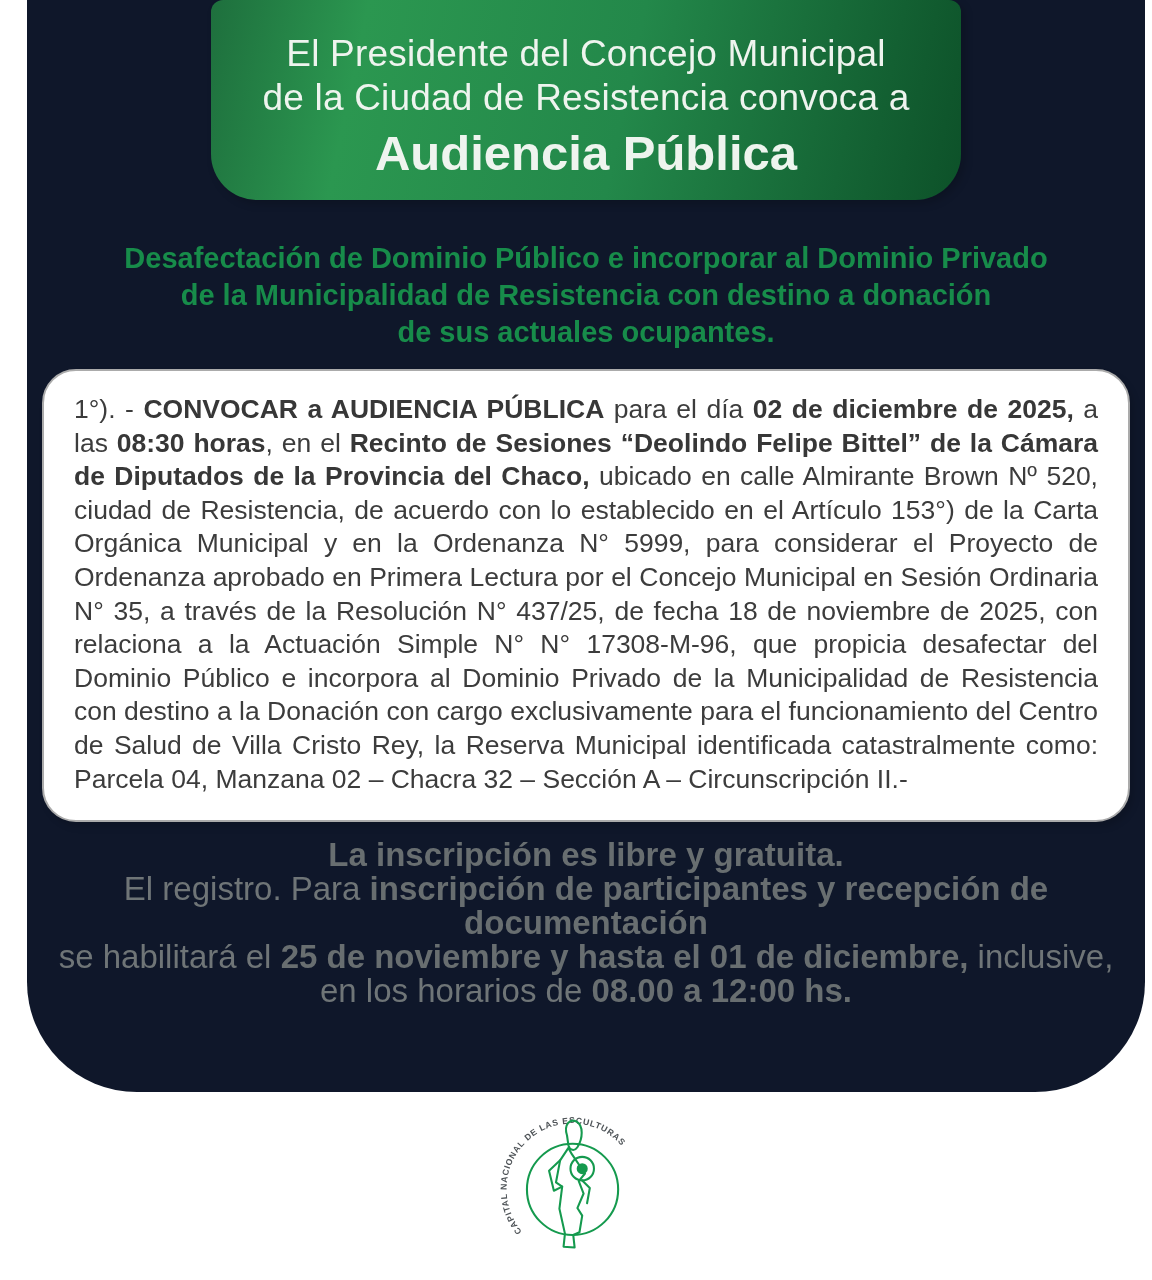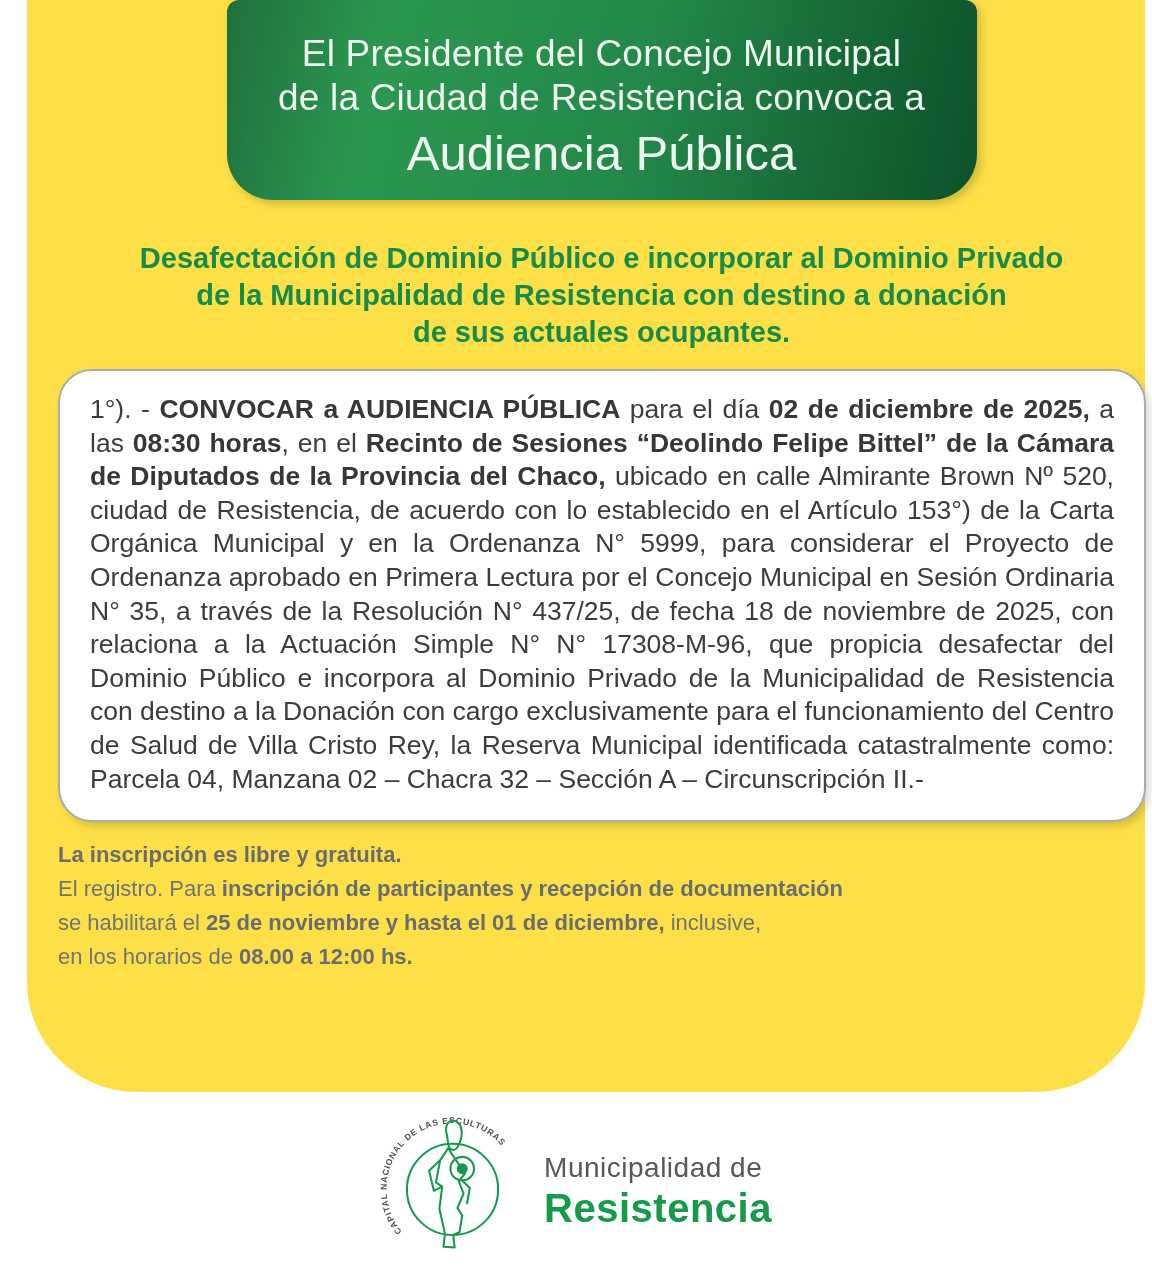--- a/index.html
+++ b/index.html
@@ -5,38 +5,37 @@
   * { margin:0; padding:0; box-sizing:border-box; }
   html,body { background:#ffffff; }
   body {
     width:1152px; height:1280px;
     font-family:"Liberation Sans", sans-serif;
     position:relative; overflow:hidden;
   }
   .sheet {
     position:absolute; left:27px; top:0;
     width:1118px; height:1092px;
-    background:#fde047;
+    background:#0f172a;
     border-radius:0 0 110px 110px;
-    padding-left:31px;
   }
   
   .banner {
     width:750px; height:200px;
     margin:0 auto;
     background:linear-gradient(102deg,#1e6f3d 0%, #2b9750 20%, #23884a 55%, #0d5129 100%);
     border-radius:12px 12px 46px 46px;
     box-shadow:4px 4px 8px rgba(0,0,0,0.18);
     display:flex; flex-direction:column;
     justify-content:center; align-items:center;
     padding-top:14px;
     color:#eef4ee; text-align:center;
   }
   .banner .b-line { font-size:37px; line-height:44px; font-weight:normal; letter-spacing:0.2px; }
-  .banner .b-title { font-size:49px; line-height:58px; font-weight:normal; margin-top:4px; }
+  .banner .b-title { font-size:49px; line-height:58px; font-weight:bold; margin-top:4px; }
   
   .intro {
     margin-top:40px;
     text-align:center;
     color:#178c4a;
     font-weight:bold;
     font-size:29px; line-height:37px;
   }
   
   .body-box {
@@ -51,22 +50,23 @@
   .body-box p {
     font-size:26.5px; line-height:33.6px;
     color:#3c3c3c;
     text-align:justify;
     text-justify:inter-word;
   }
   .body-box b { font-weight:bold; color:#373737; }
   
   .registration {
     margin-top:16px;
+    text-align:center;
     color:#6f7577;
-    font-size:22px; line-height:34px;
+    font-size:33px; line-height:34px;
   }
   .registration b { font-weight:bold; color:#686e70; }
   
   .logo-row {
     position:absolute; left:0; top:1096px;
     width:1152px; height:184px;
     display:flex; justify-content:center; align-items:center;
     background:transparent;
   }
   .logo-mark { flex:0 0 auto; }
@@ -116,17 +116,13 @@
     <g stroke="#159a4e" stroke-width="3" fill="none" stroke-linejoin="round" stroke-linecap="round">
       <circle cx="105" cy="122" r="66"></circle>
       <path d="M97 44 C92 28 101 19 111 24 C121 30 120 48 112 61 C108 67 101 66 99 58 Z"></path>
       <circle cx="119" cy="92" r="17"></circle>
       <circle cx="119" cy="92" r="6.5" fill="#159a4e"></circle>
       <path d="M99 62 L87 80 L81 112 L90 118 L86 150 L94 186 L92 205 L108 206 L106 188 L115 184 L119 160 L112 149 L121 128 L114 110 L123 99 L104 71 Z"></path>
       <path d="M87 80 L71 95 L78 124 L90 118"></path>
       <path d="M119 109 L130 120 L126 142"></path>
     </g>
   </svg>
-  <div class="logo-text">
-    <div class="l1">Municipalidad de</div>
-    <div class="l2">Resistencia</div>
-  </div>
 </footer>
 
 </body></html>

